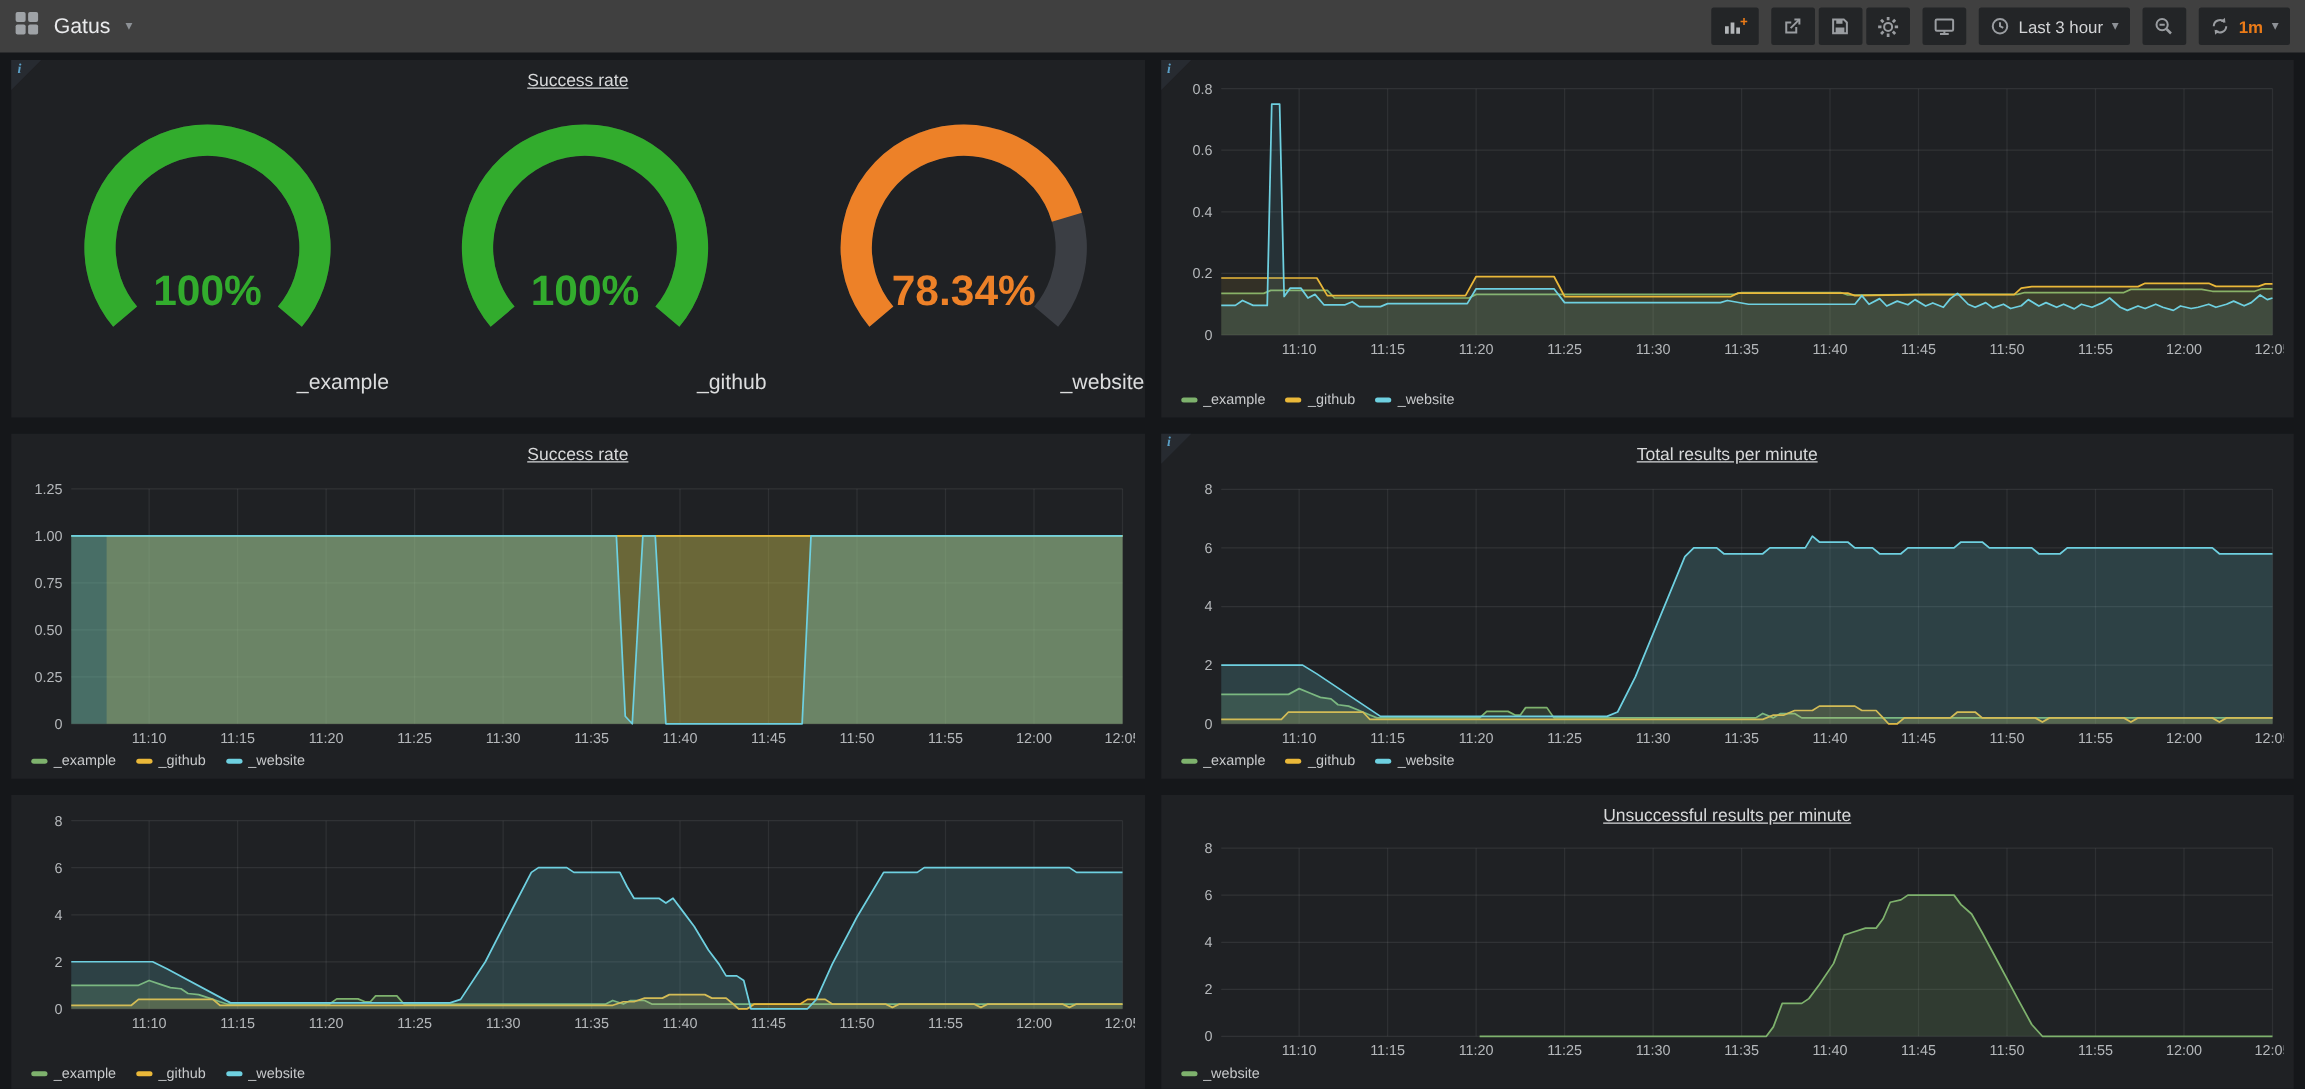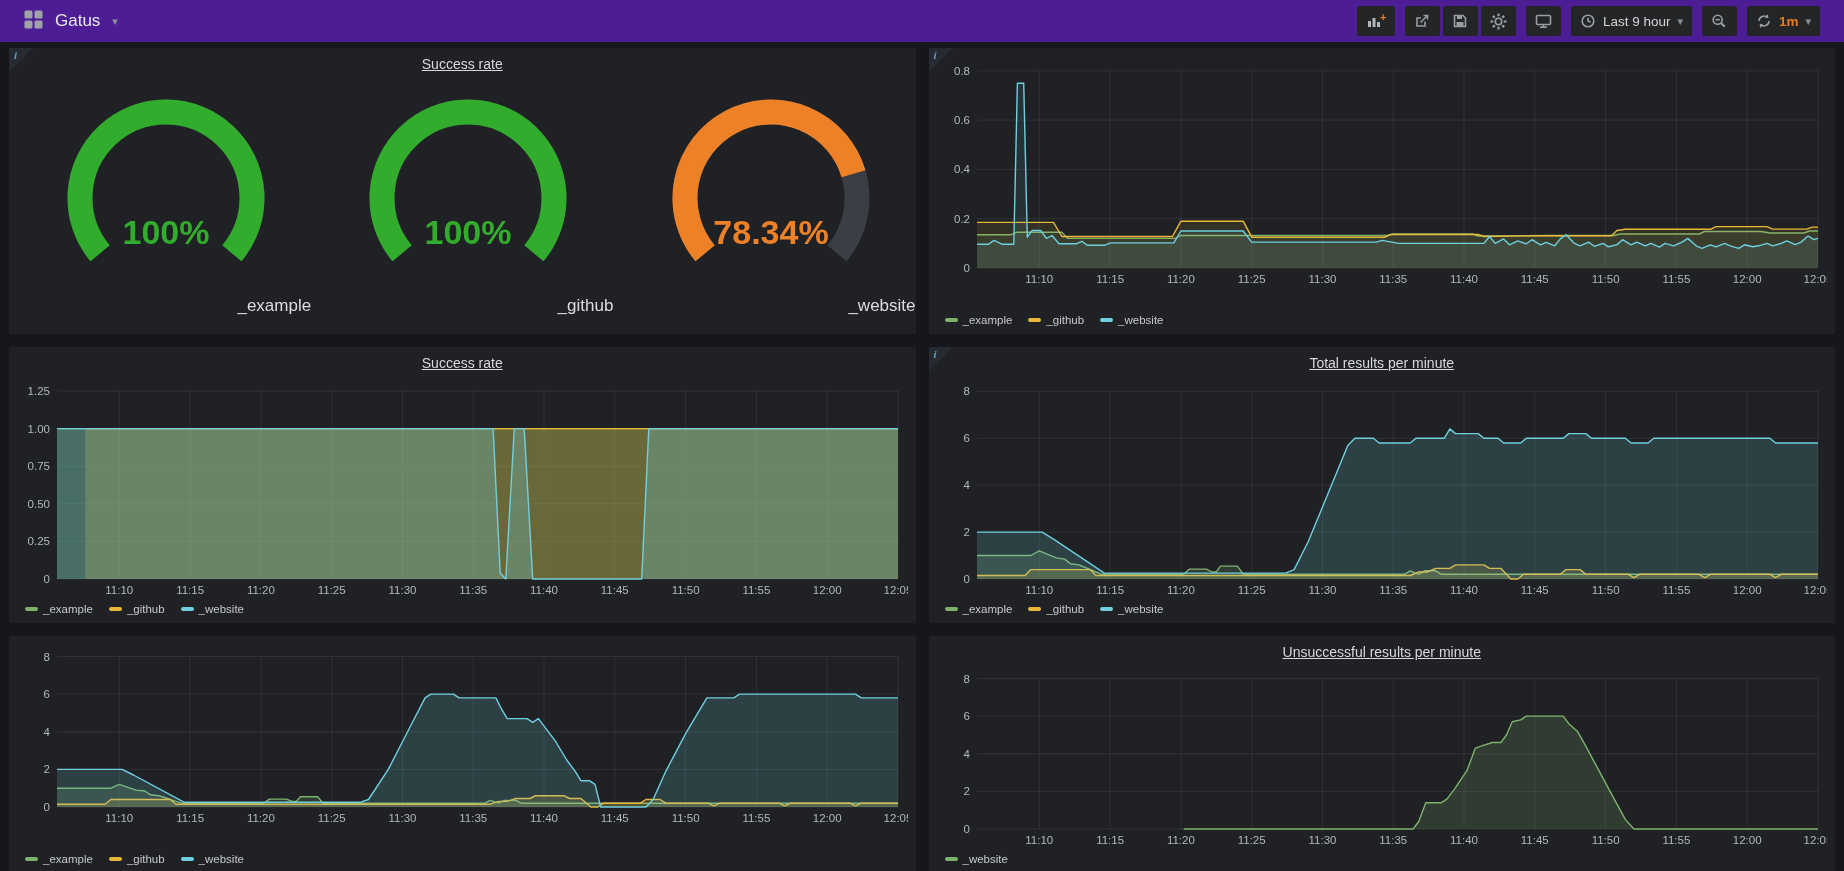--- a/index.html
+++ b/index.html
@@ -5,23 +5,23 @@
   * { box-sizing: border-box; }
   html,body { margin:0; padding:0; }
   body {
     width:1844px; height:871px; overflow:hidden;
     background:#15171a;
     font-family:"Liberation Sans", sans-serif;
     color:#d8d9da;
   }
   
   .navbar{
-    height:42px; background:#4c1d95;
+    height:42px; background:#404040;
     display:flex; align-items:center; justify-content:space-between;
-    padding:0 24px;
+    padding:0 12px;
   }
   .nav-left{ display:flex; align-items:center; gap:12px; }
   .dash-title{ font-size:17px; color:#e9eaec; }
   .caret{ color:#8d9196; font-size:11px; line-height:1; }
   .nav-right{ display:flex; align-items:center; }
   .tb-group{ display:flex; gap:3px; margin-left:10px; }
   .tbtn{
     height:30px; min-width:35px; padding:0 9px;
     background:#232527; border-radius:2px;
     display:flex; align-items:center; justify-content:center; gap:7px;
@@ -134,21 +134,21 @@
           <line x1="5" y1="14.2" x2="12" y2="14.2" stroke="#9a9da1" stroke-width="1.6"></line>
         </svg>
       </div>
     </div>
     <div class="tb-group">
       <div class="tbtn">
         <svg width="16" height="16" viewBox="0 0 16 16">
           <circle cx="8" cy="8" r="5.8" class="icon-stroke"></circle>
           <path class="icon-stroke" d="M8 4.8 V8 L10.6 9.3"></path>
         </svg>
-        <span>Last 9 hour</span>
+        <span>Last 3 hour</span>
         <span class="caret">▾</span>
       </div>
     </div>
     <div class="tb-group">
       <div class="tbtn">
         <svg width="16" height="16" viewBox="0 0 16 16">
           <circle cx="6.7" cy="6.7" r="4.5" class="icon-stroke"></circle>
           <line x1="4.6" y1="6.7" x2="8.8" y2="6.7" stroke="#9a9da1" stroke-width="1.6"></line>
           <line x1="10.2" y1="10.2" x2="13.8" y2="13.8" stroke="#9a9da1" stroke-width="2"></line>
         </svg>

